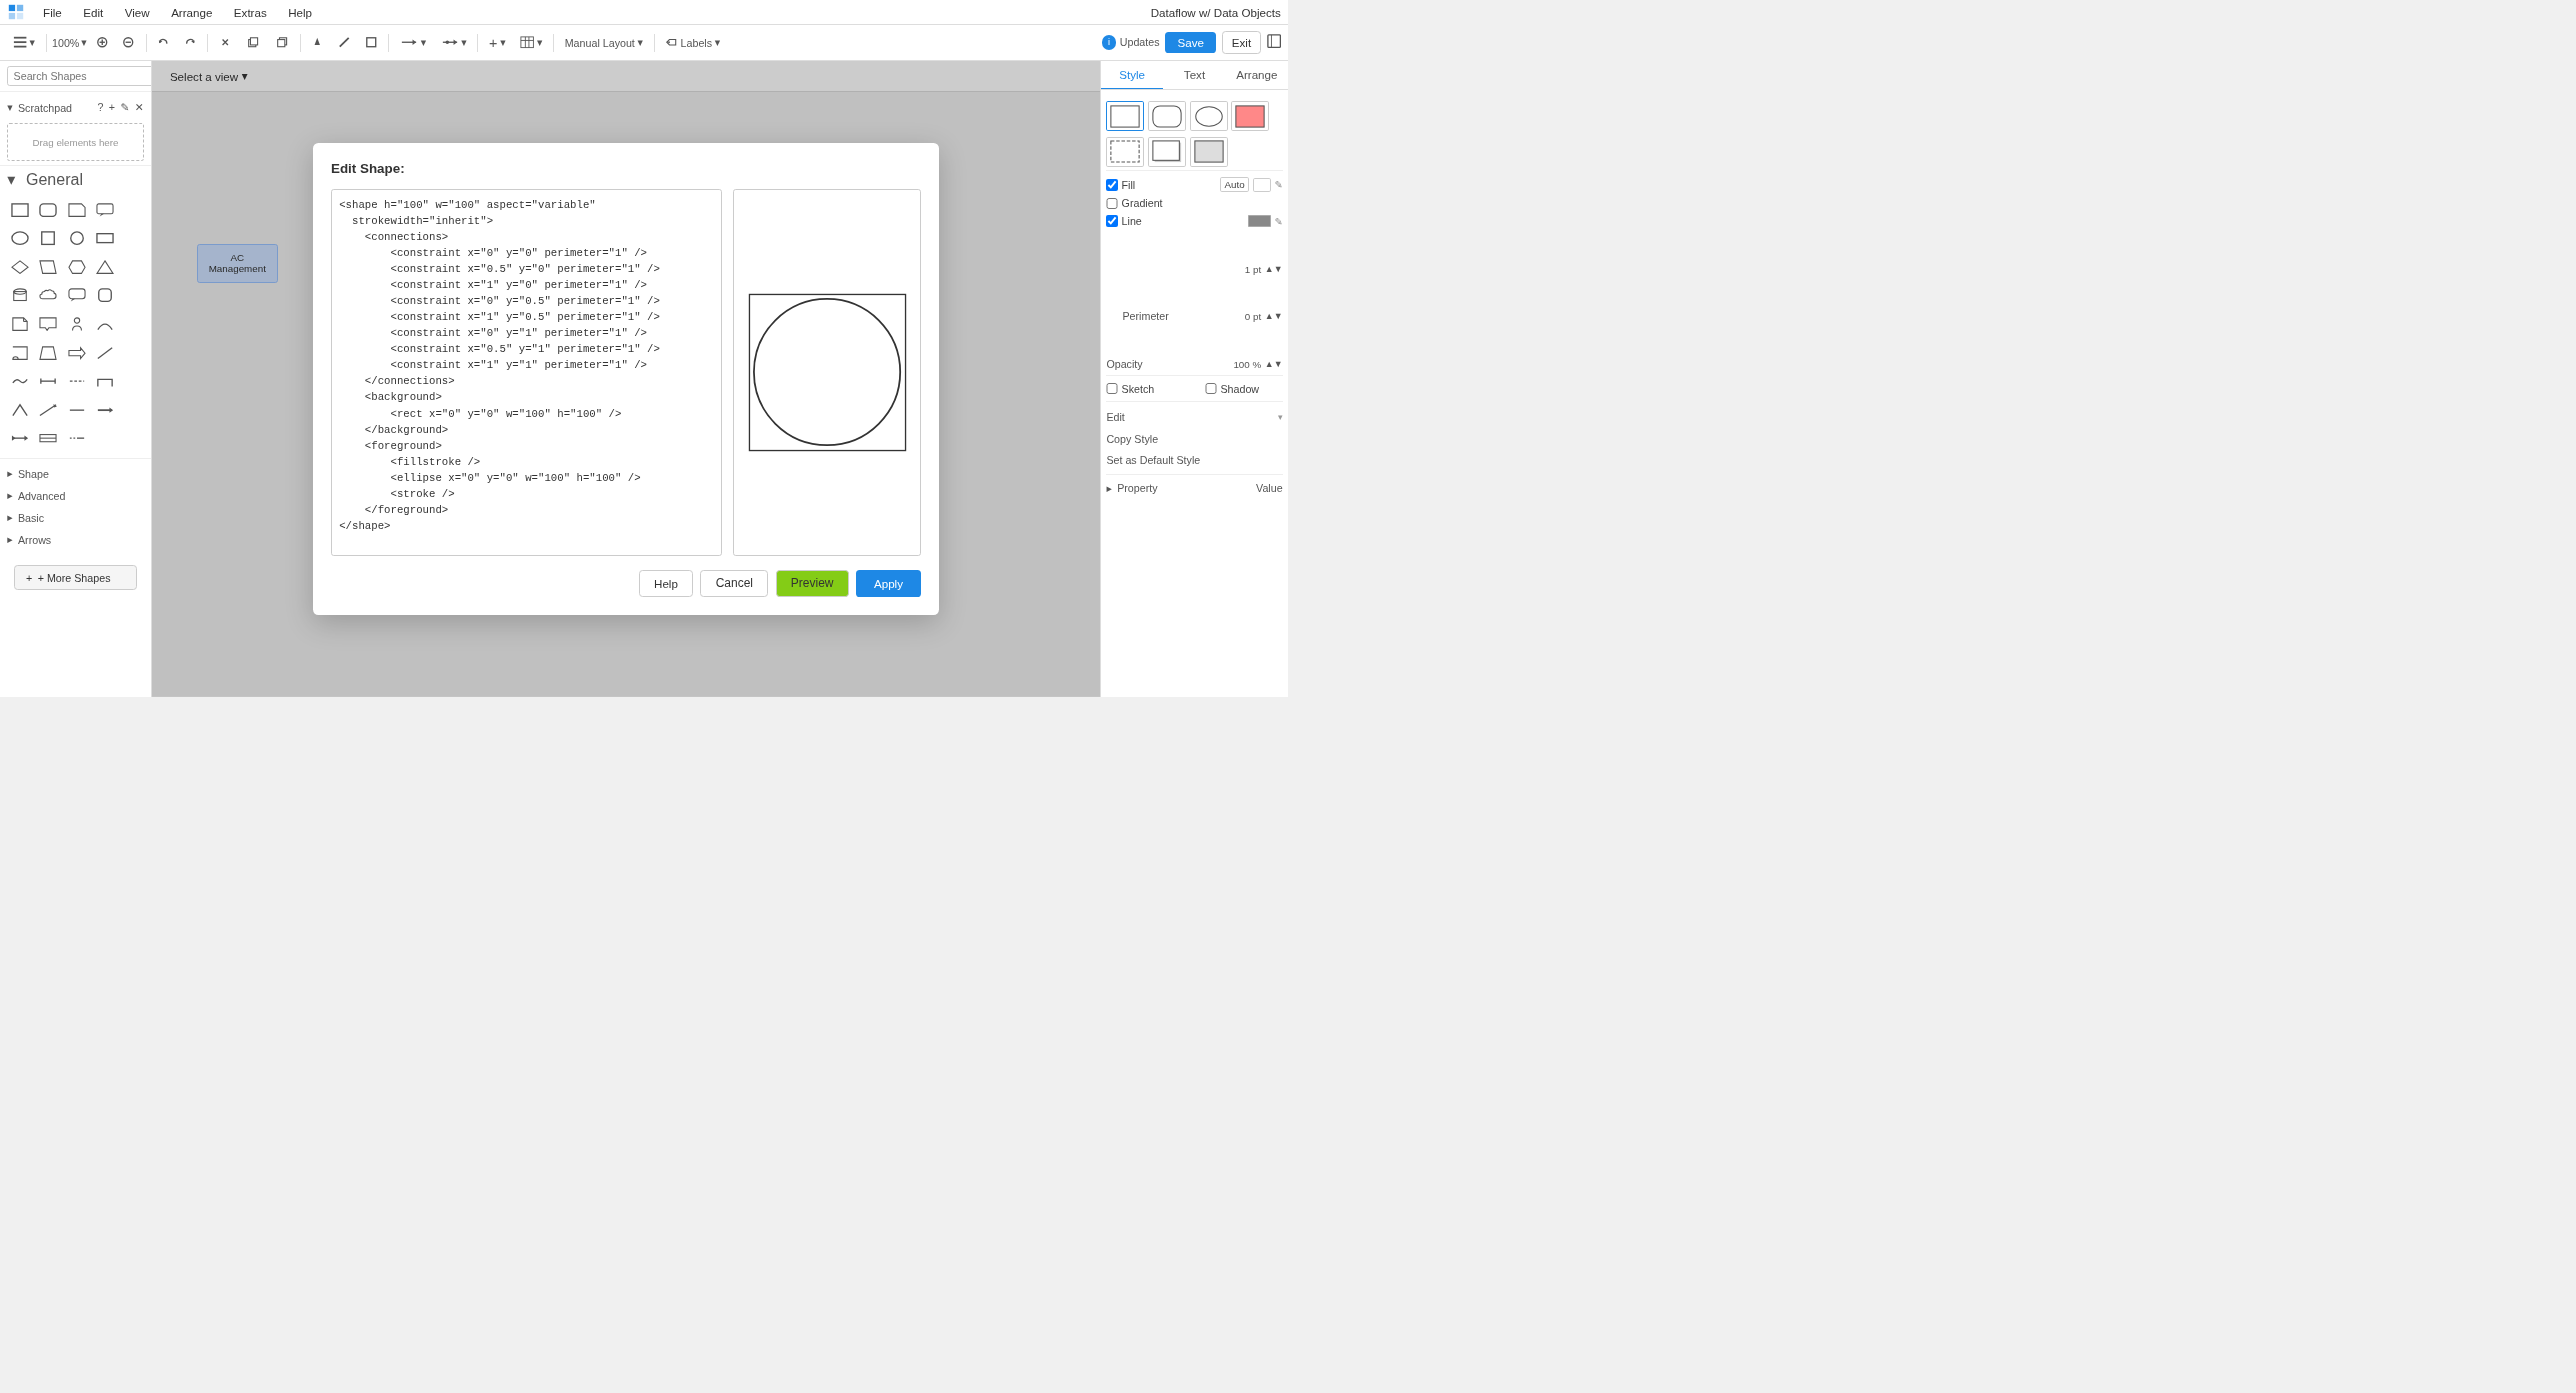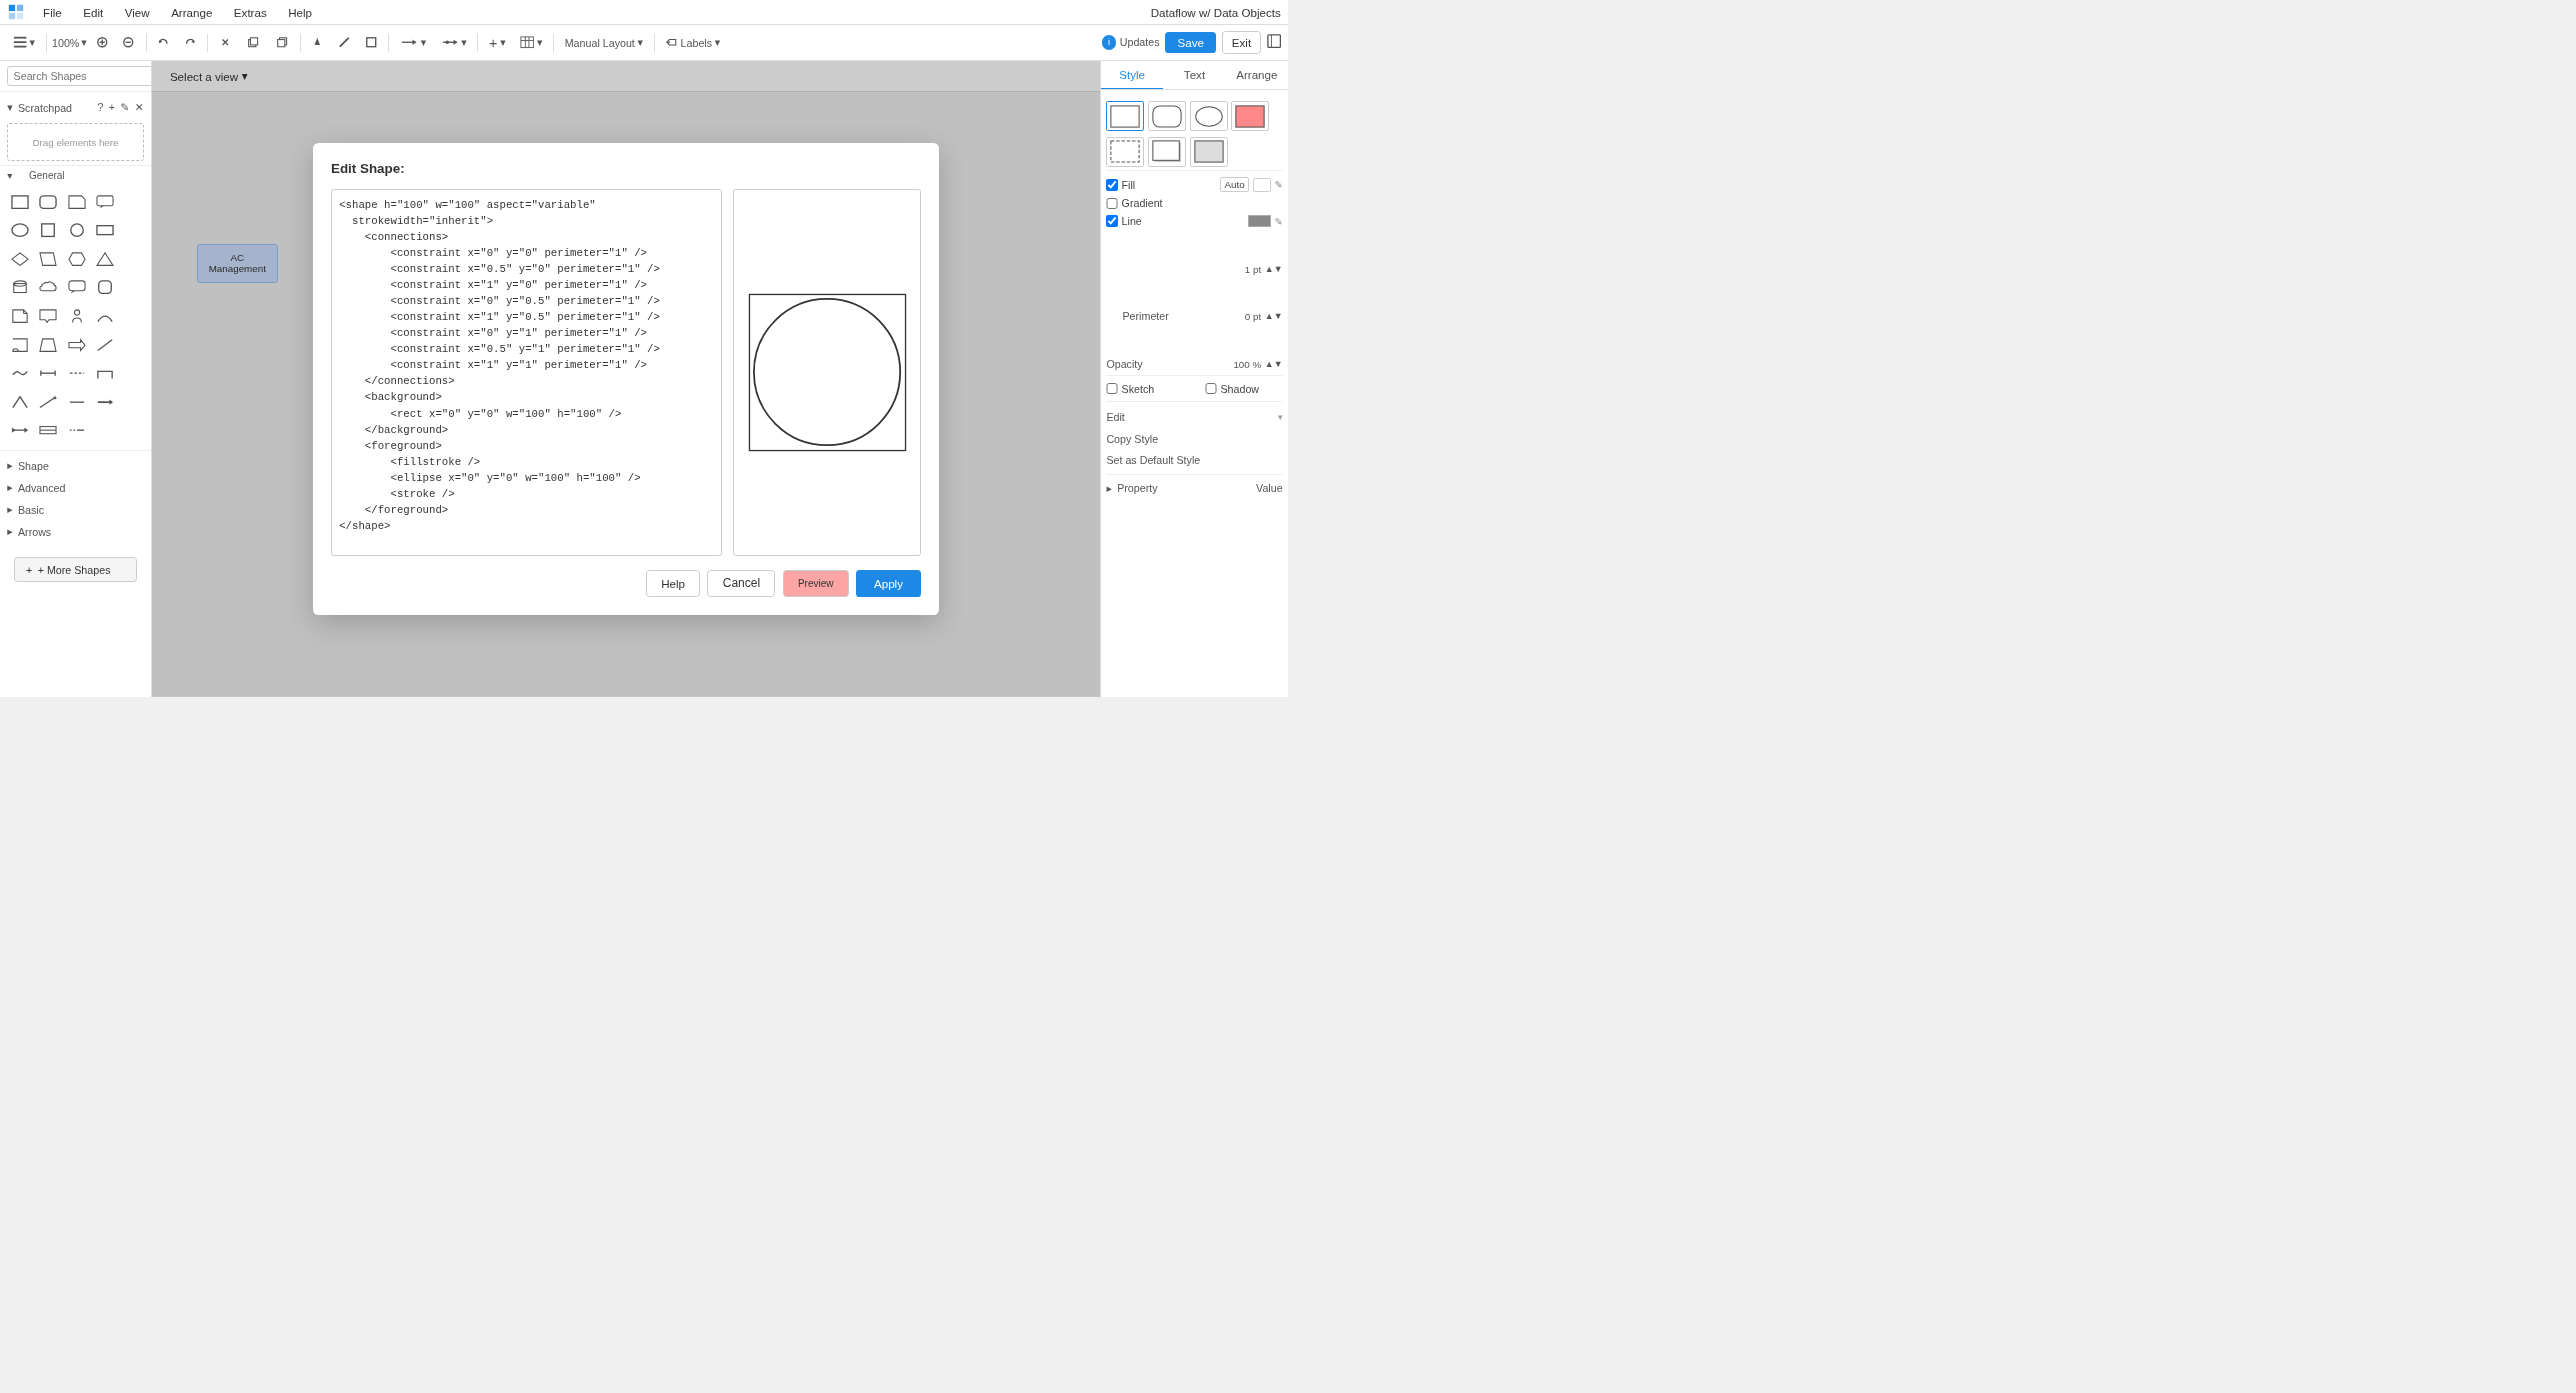--- a/index.html
+++ b/index.html
@@ -21,21 +21,21 @@
 
     
     .main { display: flex; height: calc(697px - 61px); }
 
     
     .left-sidebar { width: 152px; background: #fff; border-right: 0.9px solid #ddd; display: flex; flex-direction: column; overflow: hidden; flex-shrink: 0; }
     .search-shapes { display: flex; align-items: center; padding: 5.4px 7.2px; border-bottom: 0.9px solid #eee; gap: 3.6px; }
     .search-input { border: 0.9px solid #ccc; border-radius: 2.7px; padding: 2.7px 5.4px; font-size: 10.7px; flex: 1; outline: none; }
     .shapes-content { overflow-y: auto; flex: 1; padding: 3.6px 0; }
     .shape-section { padding: 0; }
-    .shape-section-header { display: flex; align-items: center; padding: 4.5px 7.2px; cursor: pointer; font-size: 10px; color: #555; gap: 15px; text-align: center; }
+    .shape-section-header { display: flex; align-items: center; padding: 4.5px 7.2px; cursor: pointer; font-size: 16px; color: #555; gap: 9px; text-align: center; }
     .shape-grid { display: flex; flex-wrap: wrap; padding: 3.6px 7.2px; gap: 3.6px; }
     .shape-item { width: 25px; height: 25px; display: flex; align-items: center; justify-content: center; cursor: pointer; border-radius: 1.8px; }
     .scratchpad-section { border-bottom: 0.9px solid #eee; }
     .scratchpad-header { display: flex; align-items: center; padding: 5.4px 7.2px; gap: 3.6px; font-size: 10.7px; color: #555; }
     .scratchpad-drop { border: 0.9px dashed #bbb; margin: 3.6px 7.2px; border-radius: 2.7px; padding: 12.5px 7.2px; text-align: center; font-size: 9.8px; color: #999; }
     .more-shapes-btn { display: flex; align-items: center; gap: 5.4px; margin: 7.2px; padding: 5.4px 10.7px; border: 0.9px solid #ccc; border-radius: 3.6px; cursor: pointer; font-size: 10.7px; color: #333; background: #f5f5f5; }
     .misc-header, .advanced-header, .basic-header, .arrows-header { display: flex; align-items: center; padding: 4.5px 7.2px; cursor: pointer; font-size: 10.7px; color: #555; gap: 3.6px; }
 
     
     .canvas-area { flex: 1; background: #f5f5f5; position: relative; overflow: hidden; }
@@ -71,21 +71,21 @@
     
     .modal-overlay { position: absolute; top: 0; left: 0; width: 100%; height: 100%; background: rgba(0,0,0,0.2); display: flex; align-items: center; justify-content: center; z-index: 100; }
     .modal { background: #fff; border-radius: 5.4px; box-shadow: 0 7.2px 29px rgba(0,0,0,0.2); width: 626px; padding: 18px; }
     .modal-title { font-size: 13.4px; font-weight: 600; color: #333; margin-bottom: 12.5px; }
     .modal-body { display: flex; gap: 10.7px; }
     .modal-editor { flex: 1; background: #fff; border: 0.9px solid #ccc; border-radius: 2.7px; padding: 7.2px; font-family: 'Courier New', monospace; font-size: 10.7px; color: #333; min-height: 340px; overflow-y: auto; white-space: pre; line-height: 1.5; }
     .modal-preview { width: 188px; height: 367px; border: 0.9px solid #ccc; border-radius: 2.7px; background: #fff; display: flex; align-items: center; justify-content: center; }
     .modal-footer { display: flex; justify-content: flex-end; gap: 7.2px; margin-top: 14.3px; }
     .btn-help { background: #fff; border: 0.9px solid #ccc; border-radius: 3.6px; padding: 5.4px 14.3px; cursor: pointer; font-size: 11.6px; color: #333; }
     .btn-cancel { background: #fff; border: 0.9px solid #ccc; border-radius: 3.6px; padding: 5.4px 14.3px; cursor: pointer; font-size: 12px; color: #333; }
-    .btn-preview { background: #fca5a5; border: 0.9px solid #ccc; border-radius: 3.6px; padding: 5.4px 14.3px; cursor: pointer; font-size: 10px; color: #333; }
+    .btn-preview { background: #84cc16; border: 0.9px solid #ccc; border-radius: 3.6px; padding: 5.4px 14.3px; cursor: pointer; font-size: 12px; color: #333; }
     .btn-apply { background: #1e88e5; color: #fff; border: none; border-radius: 3.6px; padding: 5.4px 18px; cursor: pointer; font-size: 11.6px; }
 
     
     .chevron { display: inline-block; margin-right: 1.8px; }
     .chevron.down::after { content: '▾'; }
     .chevron.right::after { content: '▸'; }
 
     
     .line-swatch { width: 27px; height: 12.5px; border: 0.9px solid #aaa; background: #888; border-radius: 0.9px; display: inline-block; }
 

